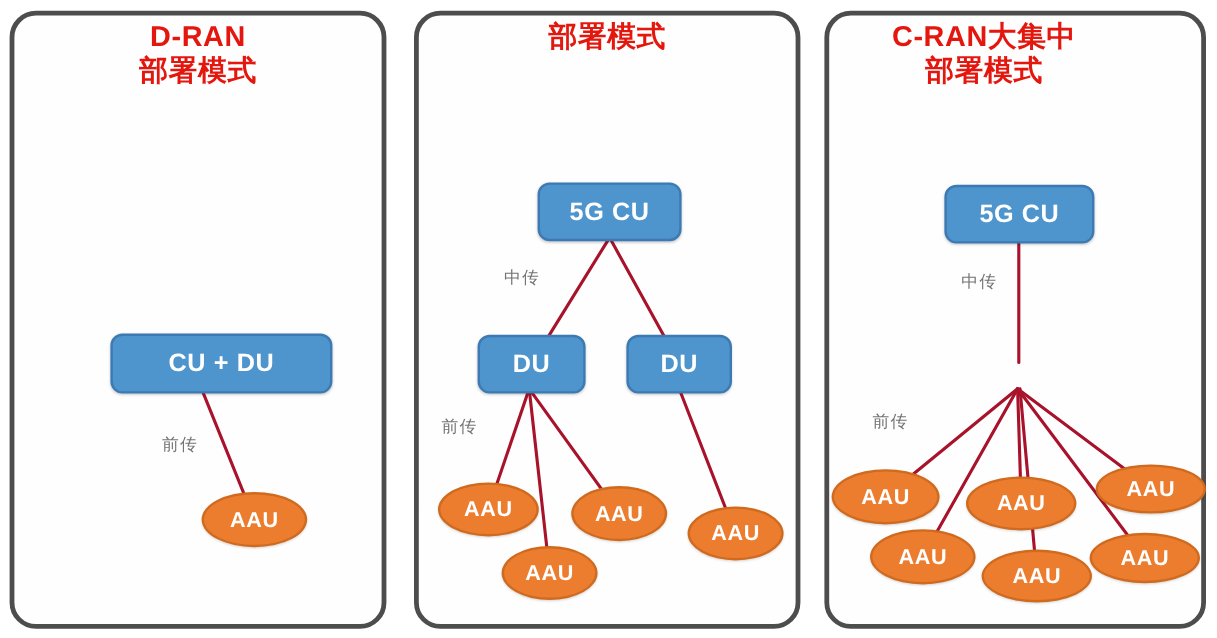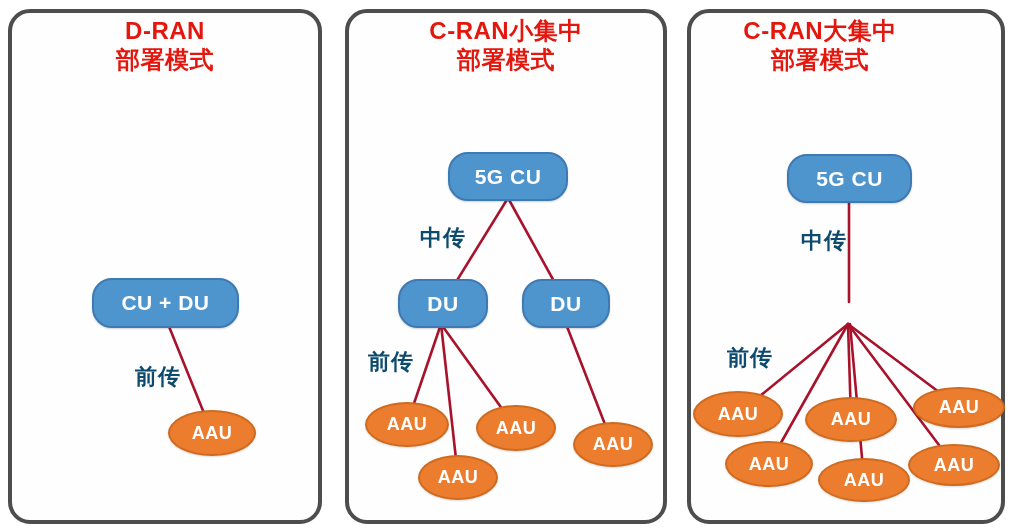--- a/index.html
+++ b/index.html
@@ -8,28 +8,28 @@
   .edges{position:absolute;left:0;top:0;width:1014px;height:532px;z-index:1;}
   .panel{position:absolute;top:9px;height:515px;border:4px solid #4d4d4d;border-radius:22px;
          background:#fefefe;box-sizing:border-box;z-index:0;}
   .panel-1{left:8px;width:314px;}
   .panel-2{left:345px;width:322px;}
   .panel-3{left:687px;width:318px;}
   .ptitle{position:absolute;left:0;right:0;top:16px;margin:0;text-align:center;z-index:2;
           color:#e4170e;font-size:24px;font-weight:bold;line-height:1.22;letter-spacing:.5px;}
   .ptitle span{display:block;}
   .node{position:absolute;z-index:2;display:flex;align-items:center;justify-content:center;
-        background:#4e95ce;border:2px solid #3d7ab3;border-radius:20px;box-sizing:border-box;
+        background:#4e95ce;border:2px solid #3d7ab3;border-radius:10px;box-sizing:border-box;
         color:#ffffff;font-weight:bold;font-size:21px;letter-spacing:.5px;
         box-shadow:0 1px 2px rgba(0,0,0,.18);}
   .aau{position:absolute;z-index:2;display:flex;align-items:center;justify-content:center;
        background:#ec7d2e;border:2px solid #cf6a1e;border-radius:50%;box-sizing:border-box;
        color:#ffffff;font-weight:bold;font-size:18px;letter-spacing:.5px;
        box-shadow:0 1px 2px rgba(0,0,0,.15);}
-  .glabel{position:absolute;z-index:2;color:#0c4a6e;font-weight:bold;font-size:22px;letter-spacing:1px;}
+  .glabel{position:absolute;z-index:2;color:#737373;font-weight:normal;font-size:14px;letter-spacing:1px;}
 </style>
 </head>
 <body>
 
 <div class="canvas">
 
   <section class="panel panel-1"></section>
   <section class="panel panel-2"></section>
   <section class="panel panel-3"></section>
 
@@ -50,26 +50,25 @@
     <line x1="848" y1="324" x2="851" y2="419"></line>
     <line x1="850" y1="324" x2="864" y2="480"></line>
     <line x1="848" y1="324" x2="959" y2="407"></line>
     <line x1="848" y1="324" x2="954" y2="465"></line>
   </svg>
 
   <h2 class="ptitle" style="left:8px;right:auto;width:314px;">
     <span>D-RAN</span>
     <span>部署模式</span>
   </h2>
-  <div class="node" style="left:92px;top:278px;width:147px;height:50px;">CU + DU</div>
+  <div class="node" style="left:92px;top:278px;width:185px;height:50px;">CU + DU</div>
   <div class="glabel" style="left:135px;top:362px;">前传</div>
   <div class="aau" style="left:168px;top:410px;width:88px;height:46px;">AAU</div>
 
   <h2 class="ptitle" style="left:345px;right:auto;width:322px;">
-    <span>C-RAN小集中</span>
     <span>部署模式</span>
   </h2>
   <div class="node" style="left:448px;top:152px;width:120px;height:49px;">5G CU</div>
   <div class="glabel" style="left:420px;top:223px;">中传</div>
   <div class="node" style="left:398px;top:279px;width:90px;height:49px;">DU</div>
   <div class="node" style="left:522px;top:279px;width:88px;height:49px;">DU</div>
   <div class="glabel" style="left:368px;top:347px;">前传</div>
   <div class="aau" style="left:365px;top:402px;width:84px;height:45px;">AAU</div>
   <div class="aau" style="left:418px;top:455px;width:80px;height:45px;">AAU</div>
   <div class="aau" style="left:476px;top:405px;width:80px;height:46px;">AAU</div>

